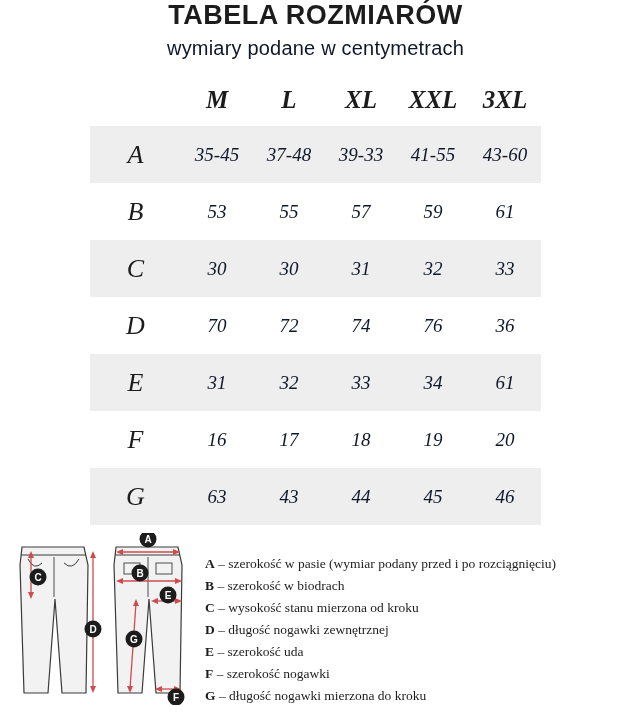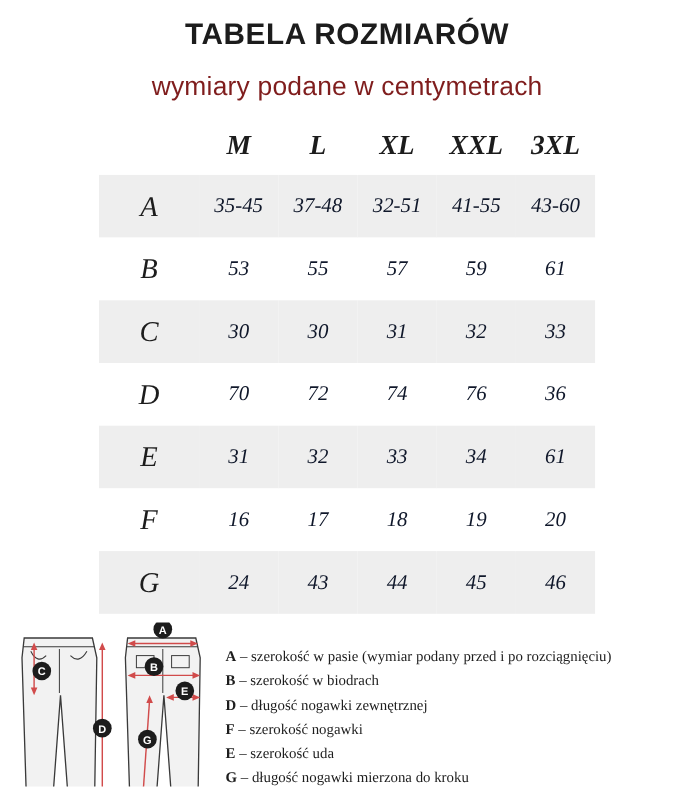--- a/index.html
+++ b/index.html
@@ -16,33 +16,32 @@
   }
   .page {
     position: relative;
     width: 631px;
     height: 715px;
   }
 
   
   .title-block {
     text-align: center;
-    padding-top: 16px;
   }
   .title {
     font-size: 27px;
     font-weight: bold;
     letter-spacing: 0.5px;
     color: #1c1c1c;
     line-height: 1.15;
   }
   .subtitle {
-    font-size: 24px;
-    color: #7f1d1d;
-    margin-top: 18px;
+    font-size: 20px;
+    color: #0f172a;
+    margin-top: 6px;
     letter-spacing: 0.2px;
   }
 
   
   .table-wrap {
     margin-top: 14px;
     padding: 0 0 0 0;
     display: flex;
     justify-content: center;
   }
@@ -149,21 +148,21 @@
           <th>XL</th>
           <th>XXL</th>
           <th>3XL</th>
         </tr>
       </thead>
       <tbody>
         <tr class="shaded">
           <td class="row-label">A</td>
           <td class="val">35-45</td>
           <td class="val">37-48</td>
-          <td class="val">32-51</td>
+          <td class="val">39-33</td>
           <td class="val">41-55</td>
           <td class="val">43-60</td>
         </tr>
         <tr class="plain">
           <td class="row-label">B</td>
           <td class="val">53</td>
           <td class="val">55</td>
           <td class="val">57</td>
           <td class="val">59</td>
           <td class="val">61</td>
@@ -195,21 +194,21 @@
         <tr class="plain">
           <td class="row-label">F</td>
           <td class="val">16</td>
           <td class="val">17</td>
           <td class="val">18</td>
           <td class="val">19</td>
           <td class="val">20</td>
         </tr>
         <tr class="shaded">
           <td class="row-label">G</td>
-          <td class="val">24</td>
+          <td class="val">63</td>
           <td class="val">43</td>
           <td class="val">44</td>
           <td class="val">45</td>
           <td class="val">46</td>
         </tr>
       </tbody>
     </table>
   </div>
 
   <div class="bottom">
@@ -301,31 +300,35 @@
     <div class="legend">
       <div class="legend-item">
         <b>A</b>
         <span>– szerokość w pasie (wymiar podany przed i po rozciągnięciu)</span>
       </div>
       <div class="legend-item">
         <b>B</b>
         <span>– szerokość w biodrach</span>
       </div>
       <div class="legend-item">
+        <b>C</b>
+        <span>– wysokość stanu mierzona od kroku</span>
+      </div>
+      <div class="legend-item">
         <b>D</b>
         <span>– długość nogawki zewnętrznej</span>
       </div>
       <div class="legend-item">
+        <b>E</b>
+        <span>– szerokość uda</span>
+      </div>
+      <div class="legend-item">
         <b>F</b>
         <span>– szerokość nogawki</span>
       </div>
       <div class="legend-item">
-        <b>E</b>
-        <span>– szerokość uda</span>
-      </div>
-      <div class="legend-item">
         <b>G</b>
         <span>– długość nogawki mierzona do kroku</span>
       </div>
     </div>
 
   </div>
 </div>
 
 </body></html>

